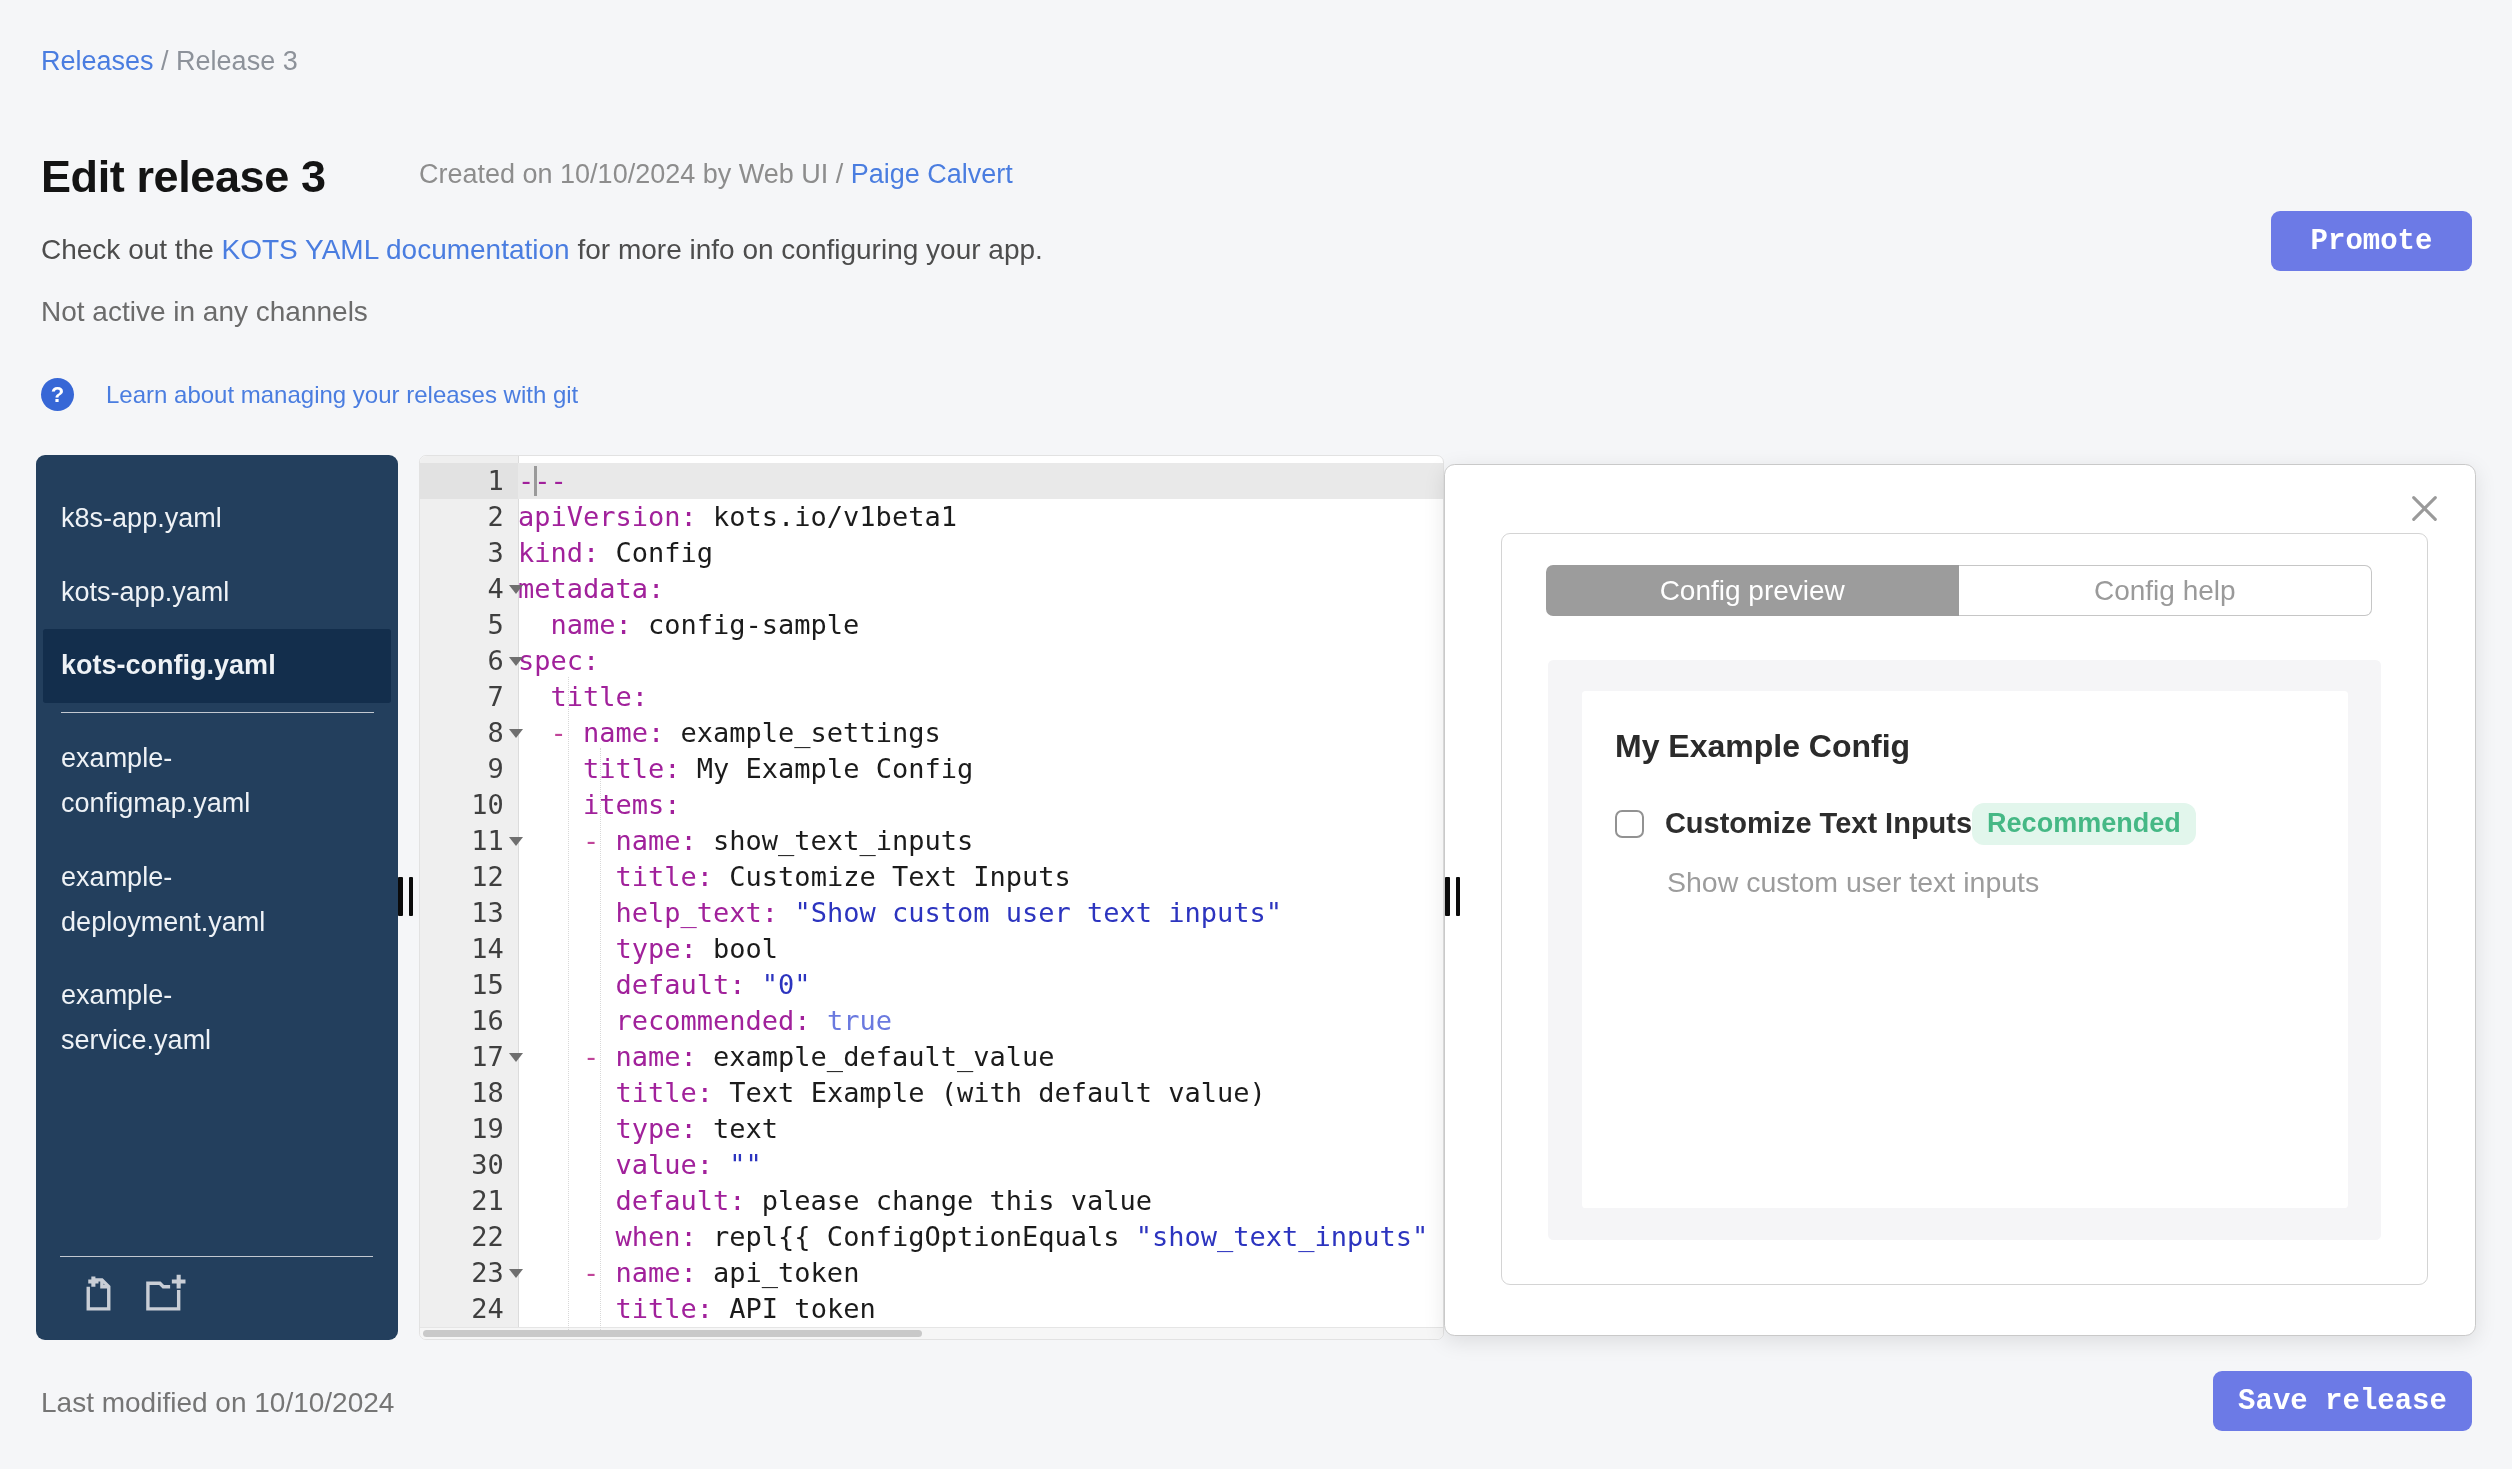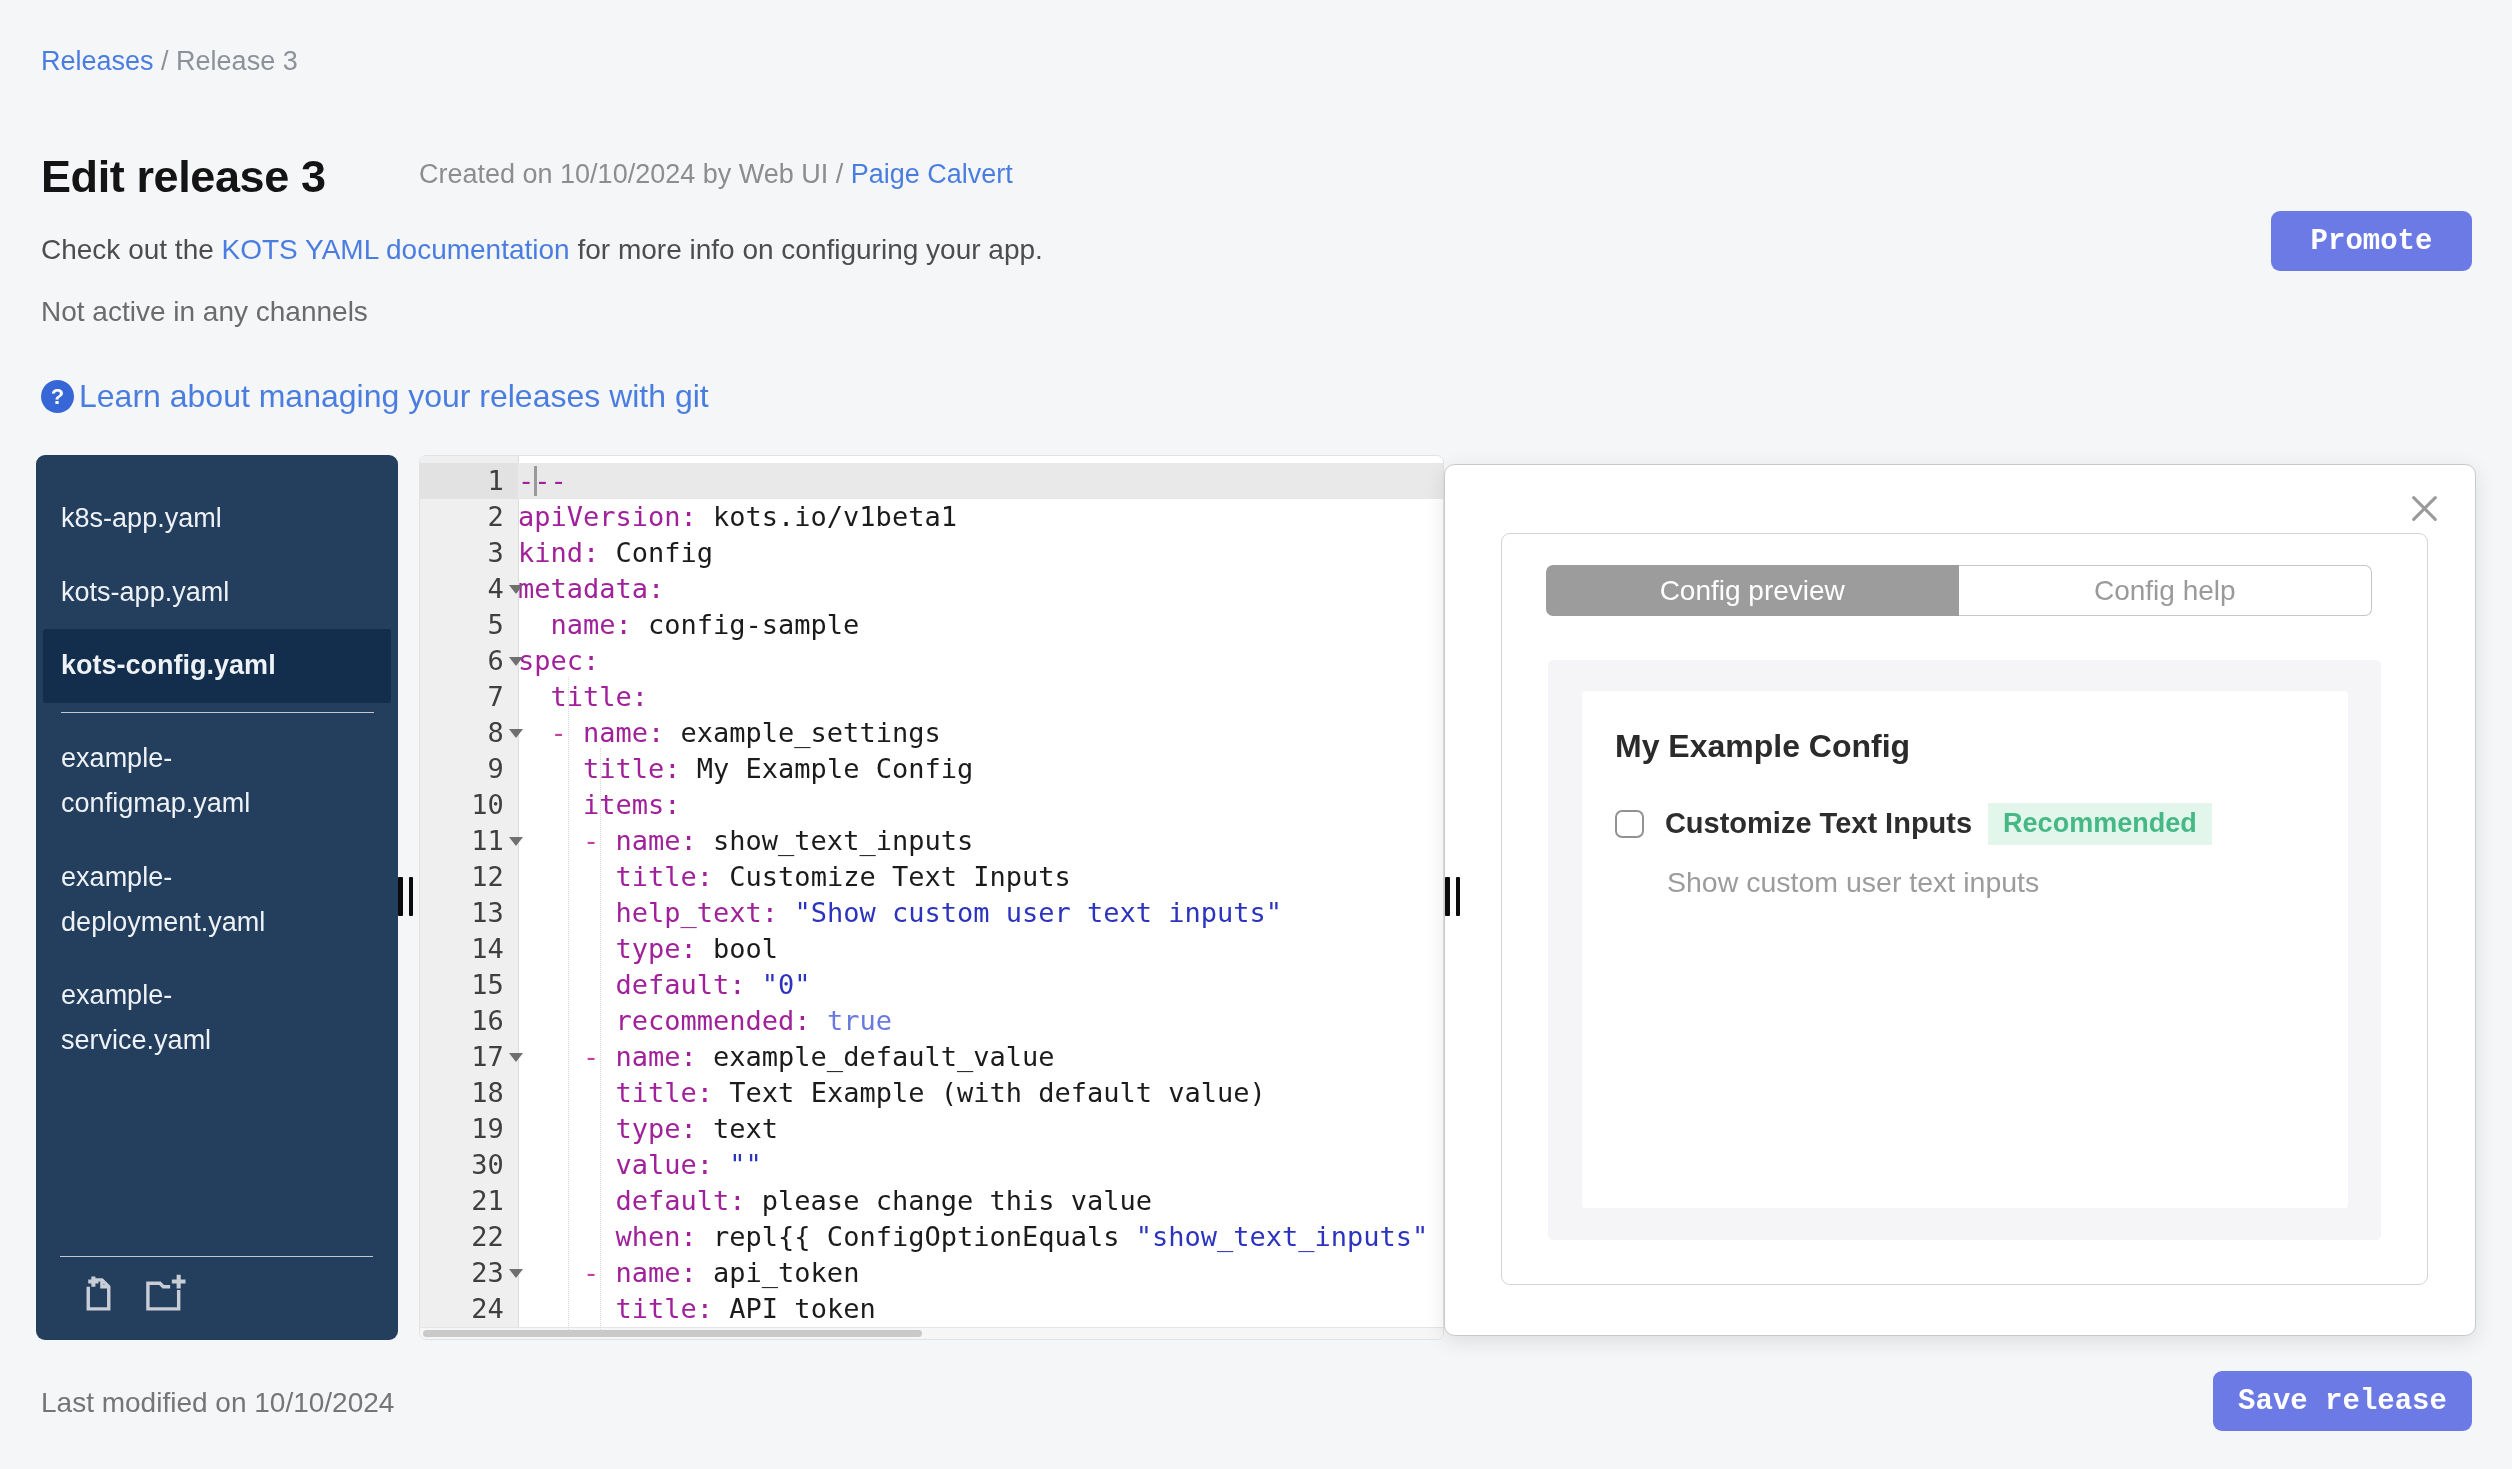--- a/index.html
+++ b/index.html
@@ -11,21 +11,21 @@
   .breadcrumb{position:absolute;left:41px;top:46px;font-size:27px;color:#8d929a;}
   .breadcrumb .bc-link{color:var(--link);cursor:pointer;}
   .page-title{position:absolute;left:41px;top:121px;font-size:45px;font-weight:bold;color:#141414;letter-spacing:-0.4px;}
   .created-meta{position:absolute;left:419px;top:159px;font-size:27px;color:#8d8d8d;}
   .created-meta a{color:var(--link);}
   .docs-line{position:absolute;left:41px;top:234px;font-size:28px;color:#4d4d4d;}
   .docs-line a{color:var(--link);}
   .channel-status{position:absolute;left:41px;top:296px;font-size:28px;color:#6b6b6b;}
   .git-row{position:absolute;left:41px;top:378px;display:flex;align-items:center;cursor:pointer;}
   .q-icon{width:33px;height:33px;border-radius:50%;background:var(--icon-blue);color:#fff;font-size:22px;font-weight:bold;display:flex;align-items:center;justify-content:center;flex:0 0 33px;}
-  .git-row .git-label{margin-left:5px;font-size:32px;color:var(--link);}
+  .git-row .git-label{margin-left:32px;font-size:24px;color:var(--link);}
   .btn{display:flex;align-items:center;justify-content:center;background:var(--accent);color:#fff;font-weight:bold;border:none;border-radius:9px;cursor:pointer;font-family:Liberation Mono, monospace;}
   .promote-btn{position:absolute;left:2271px;top:211px;width:201px;height:60px;font-size:29px;}
 
   
   .sidebar{position:absolute;left:36px;top:455px;width:362px;height:885px;background:var(--sidebar-bg);border-radius:9px;overflow:hidden;}
   .file-list{list-style:none;margin:0;padding:27px 0 0 0;}
   .file-item{margin:0 7.1px;padding:14.3px 71px 14.3px 18px;font-size:27px;line-height:45px;color:#eef2f6;cursor:pointer;border-radius:2.7px;overflow-wrap:break-word;}
   .file-item.selected{background:var(--sidebar-selected);font-weight:bold;}
   .file-divider{height:0.9px;background:#c2c8d0;margin:9px 24px 9px 25px;}
   .sidebar-bottom{position:absolute;left:0;right:0;bottom:23px;}
@@ -68,21 +68,21 @@
   .tabbar{position:absolute;left:44px;top:31px;width:826px;height:51px;display:flex;}
   .tab{flex:1;font-family:inherit;font-size:28px;display:flex;align-items:center;justify-content:center;cursor:pointer;box-sizing:border-box;}
   .tab.active{background:var(--tab-active);color:#fff;border:none;border-radius:7.1px 0 0 7.1px;}
   .tab.inactive{background:#fff;color:#9a9a9a;border:0.9px solid #c6c6c6;border-left:none;border-radius:0 7.1px 7.1px 0;}
   .gray-area{position:absolute;left:46px;top:126px;width:833px;height:580px;background:#f5f5f7;border-radius:5.3px;}
   .config-card{position:absolute;left:34px;top:31px;width:766px;height:517px;background:#fff;border-radius:3.6px;}
   .config-title{position:absolute;left:33px;top:37px;font-size:32px;font-weight:bold;color:#2b2b2b;}
   .config-row{position:absolute;left:33px;top:112px;display:flex;align-items:center;}
   .checkbox{width:28.5px;height:28.5px;border:2.7px solid #929292;border-radius:7.1px;background:#fff;box-sizing:border-box;cursor:pointer;flex:0 0 28.5px;}
   .config-label{margin-left:21.4px;font-size:29px;font-weight:bold;color:#2d2d2d;}
-  .badge{margin-left:16px;font-size:27px;font-weight:bold;color:var(--badge-green);background:var(--badge-bg);padding:5.3px 15px;border-radius:0;}
+  .badge{font-size:27px;font-weight:bold;color:var(--badge-green);background:var(--badge-bg);padding:5.3px 15px;border-radius:12px;}
   .config-help{position:absolute;left:85px;top:175px;font-size:28.5px;color:#9c9c9c;}
 
   
   .last-modified{position:absolute;left:41px;top:1387px;font-size:28px;color:#757575;}
   .save-btn{position:absolute;left:2213px;top:1371px;width:259px;height:60px;font-size:29px;}
 </style>
 </head>
 <body>
 
 <div class="page">

